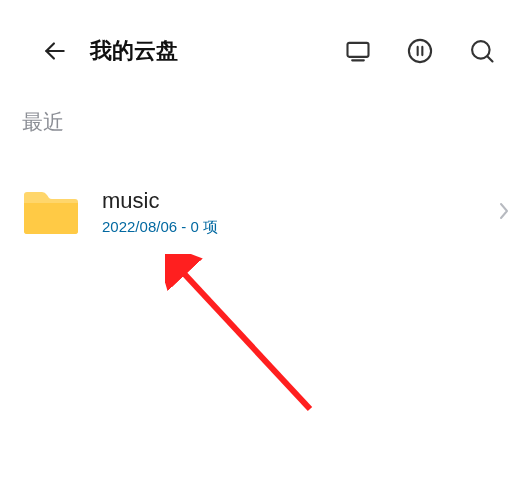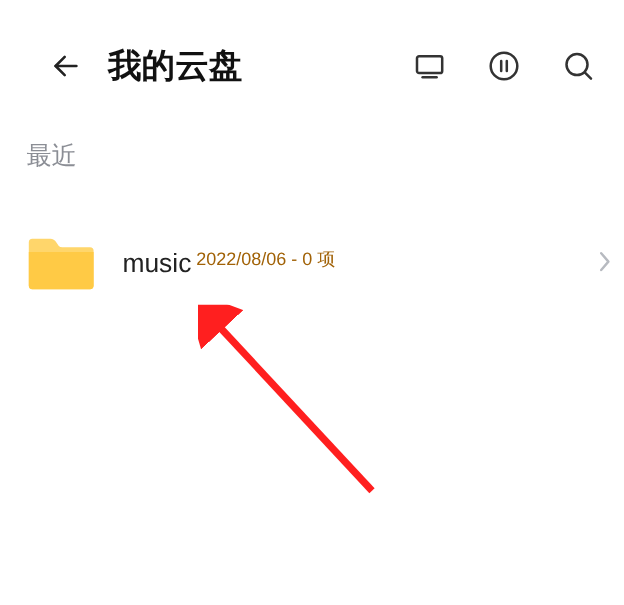--- a/index.html
+++ b/index.html
@@ -17,21 +17,21 @@
       padding: 36px 22px 20px 42px;
     }
     .back-btn {
       display: inline-flex;
       align-items: center;
       justify-content: center;
       cursor: pointer;
       margin-right: 22px;
     }
     .title {
-      font-size: 28px;
+      font-size: 22px;
       font-weight: 600;
       color: #111;
       flex: 1;
     }
     .header-actions {
       display: flex;
       align-items: center;
       gap: 34px;
       margin-right: 2px;
     }
@@ -78,29 +78,30 @@
     }
     .folder-icon {
       width: 58px;
       height: 48px;
       margin-right: 22px;
       flex-shrink: 0;
     }
     .folder-text {
       flex: 1;
       display: flex;
+      flex-direction: column;
       gap: 4px;
     }
     .folder-name {
       font-size: 22px;
       color: #222;
     }
     .folder-meta {
       font-size: 15px;
-      color: #a16207;
+      color: #0369a1;
     }
     .chevron {
       flex-shrink: 0;
       margin-left: 8px;
     }
     .arrow-annotation {
       position: absolute;
       left: 165px;
       top: 254px;
       pointer-events: none;

